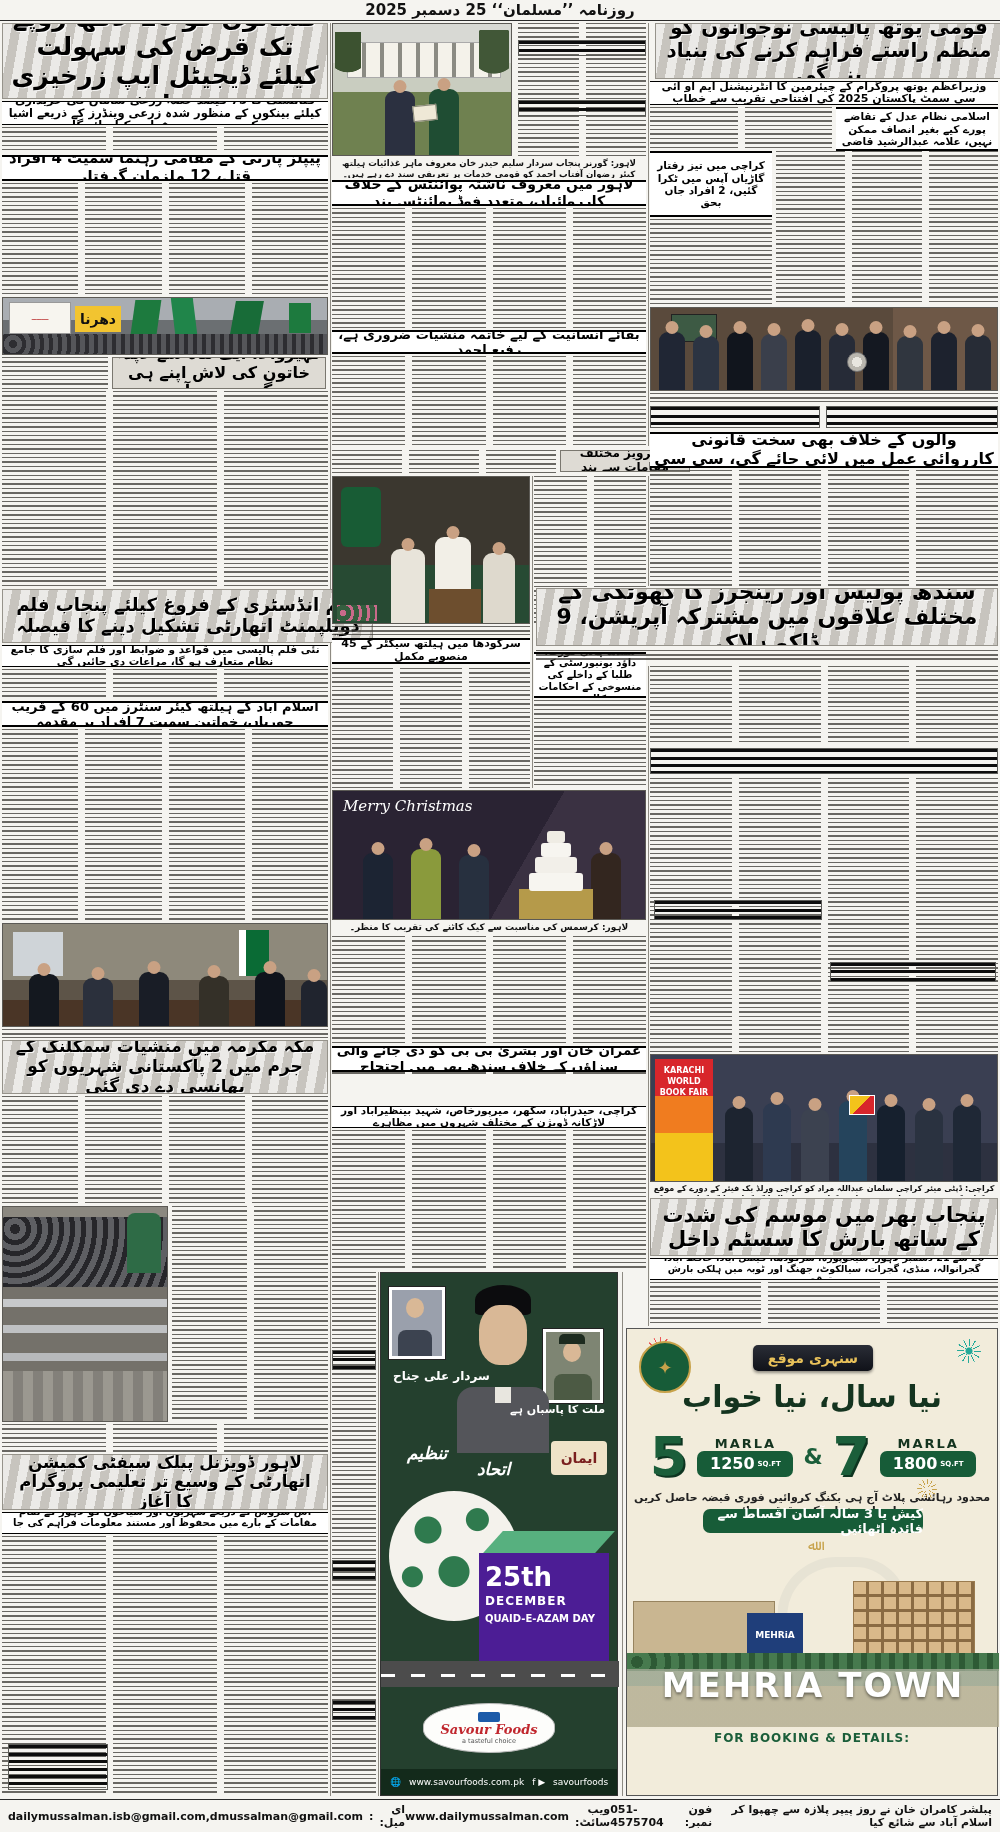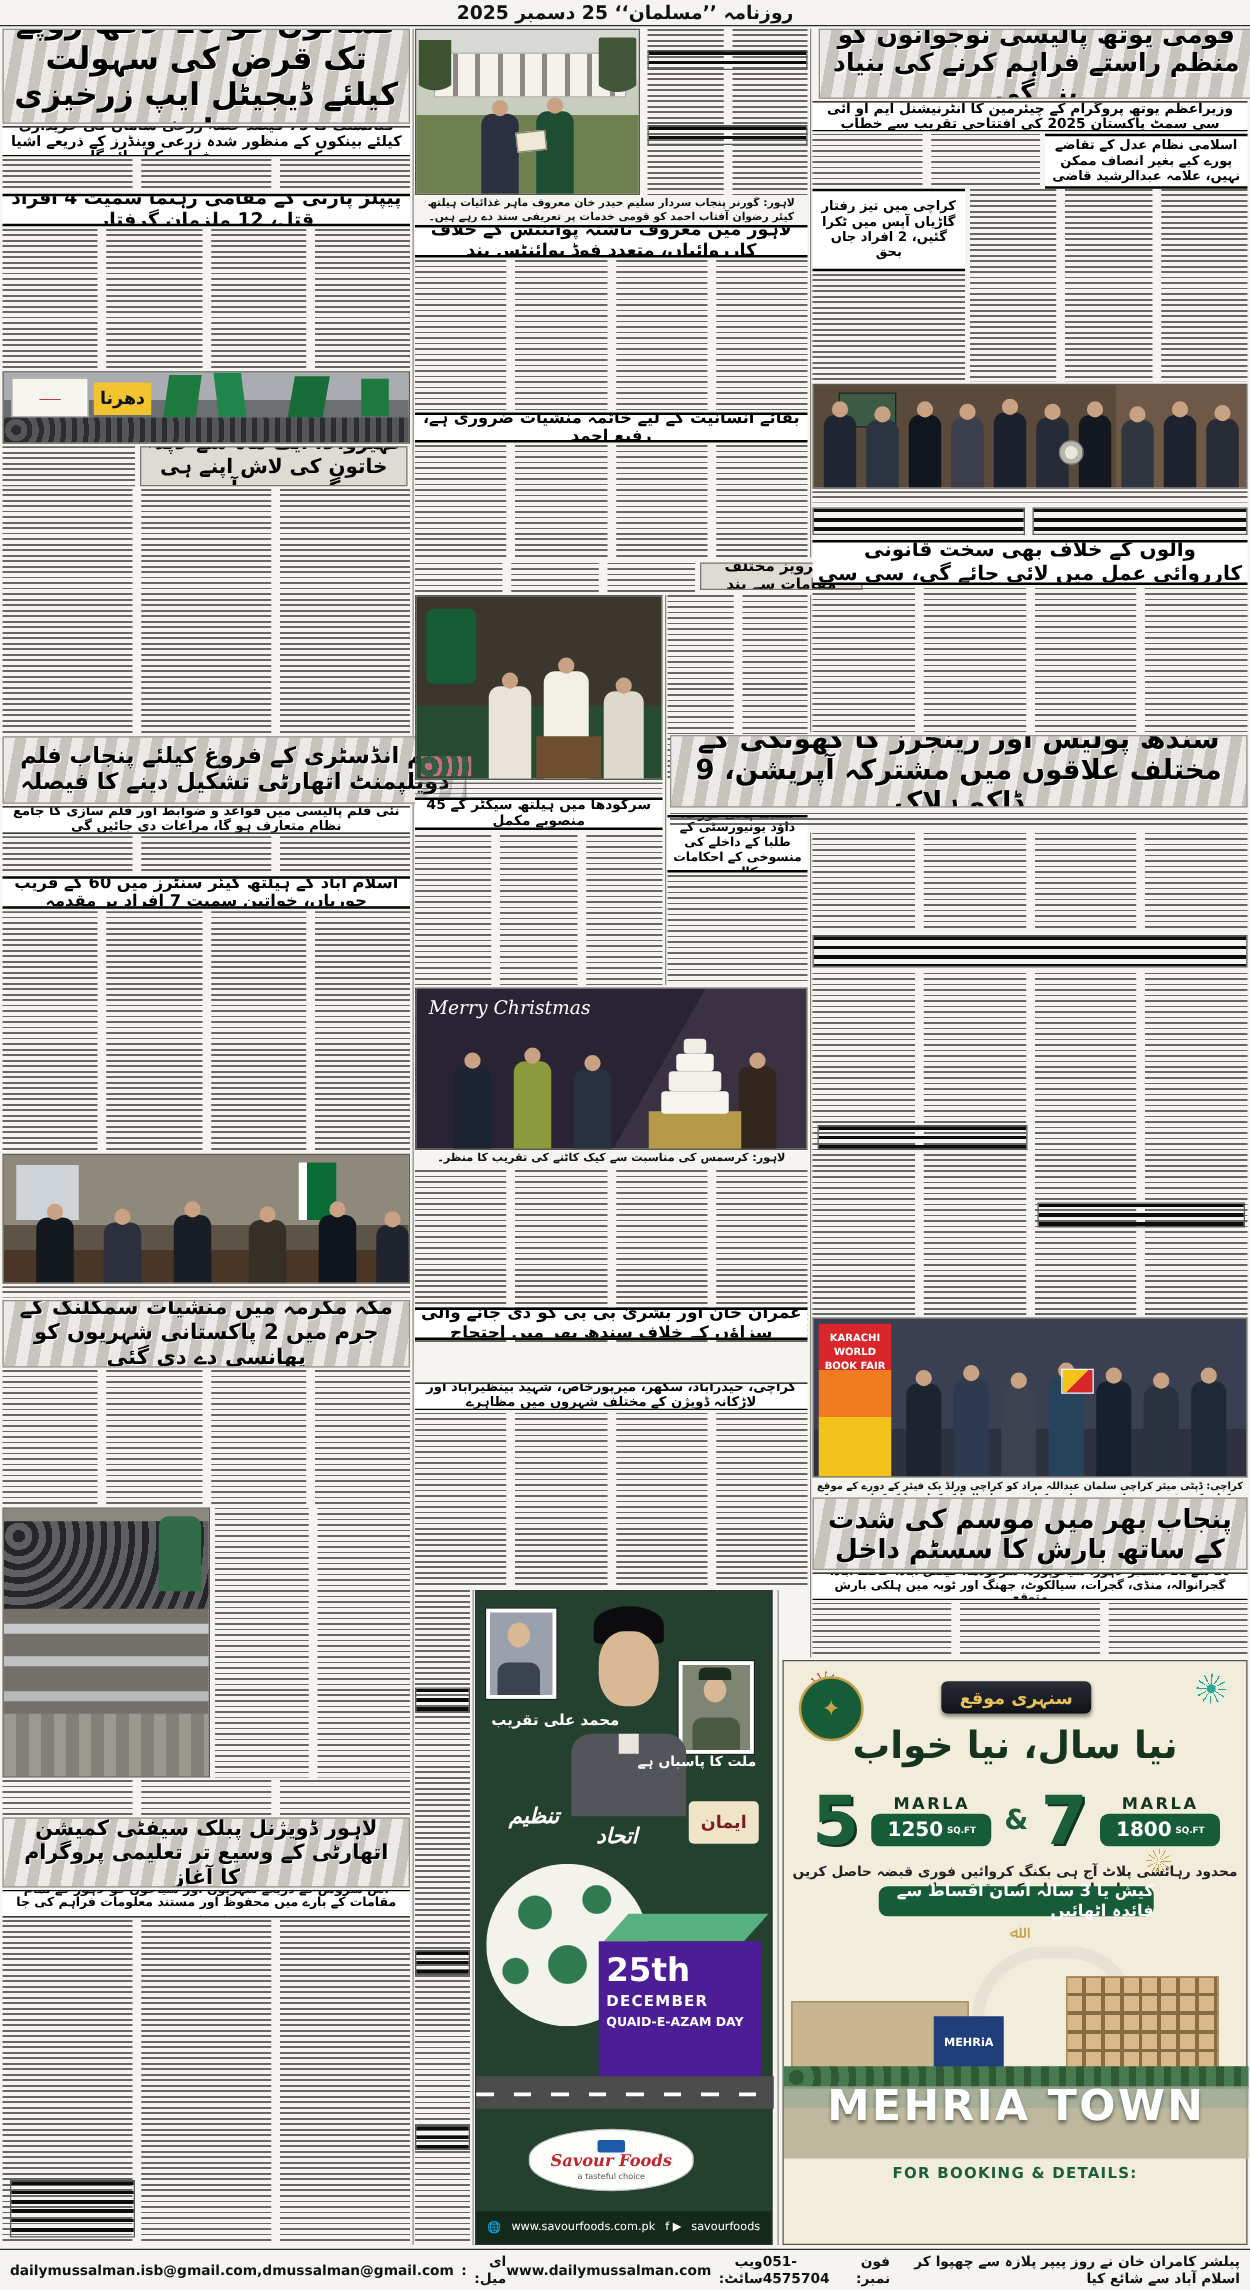--- a/index.html
+++ b/index.html
@@ -274,21 +274,21 @@
       <div style="position:absolute;left:13px;top:2px;width:26px;height:10px;background:#1d2b1f;border-radius:5px 5px 0 0"></div>
       <div style="position:absolute;left:8px;bottom:0;width:38px;height:26px;background:#4c5a44;border-radius:8px 8px 0 0"></div>
     </div>
 
     <div style="position:absolute;left:70px;top:10px;width:104px;height:170px">
       <div style="position:absolute;left:24px;top:2px;width:56px;height:30px;background:#0c0c0e;border-radius:50% 50% 10% 10%"></div>
       <div class="face" style="left:28px;top:22px;width:48px;height:60px;border-radius:42%"></div>
       <div style="position:absolute;left:6px;bottom:0;width:92px;height:66px;background:#54555a;border-radius:16px 16px 0 0"></div>
       <div style="position:absolute;left:44px;bottom:50px;width:16px;height:16px;background:#e8e6df"></div>
     </div>
-    <div class="rtl" style="position:absolute;left:12px;top:96px;color:#fff;font-size:12px;font-weight:700">محمد علی تقریب</div>
+    <div class="rtl" style="position:absolute;left:12px;top:96px;color:#fff;font-size:12px;font-weight:700">سردار علی جناح</div>
     <div class="rtl" style="position:absolute;right:12px;top:130px;color:#fff;font-size:11px;font-weight:700">ملت کا پاسباں ہے</div>
 
     <div style="position:absolute;right:10px;top:168px;width:56px;height:34px;background:#efe3c8;border-radius:4px;display:flex;align-items:center;justify-content:center;color:#7a1f1f;font-weight:700;font-size:14px">ایمان</div>
     <div style="position:absolute;left:96px;top:186px;color:#fff;font-weight:700;font-size:17px;font-style:italic">اتحاد</div>
     <div style="position:absolute;left:26px;top:170px;color:#fff;font-weight:700;font-size:17px;font-style:italic">تنظیم</div>
 
     <div class="ball" style="left:8px;top:218px;width:130px;height:130px"></div>
     <div class="cube-top" style="left:112px;top:258px;width:112px;height:22px"></div>
     <div class="cube-front" style="left:98px;top:280px;width:118px;height:108px">
       <div style="font-size:26px">25th</div>

